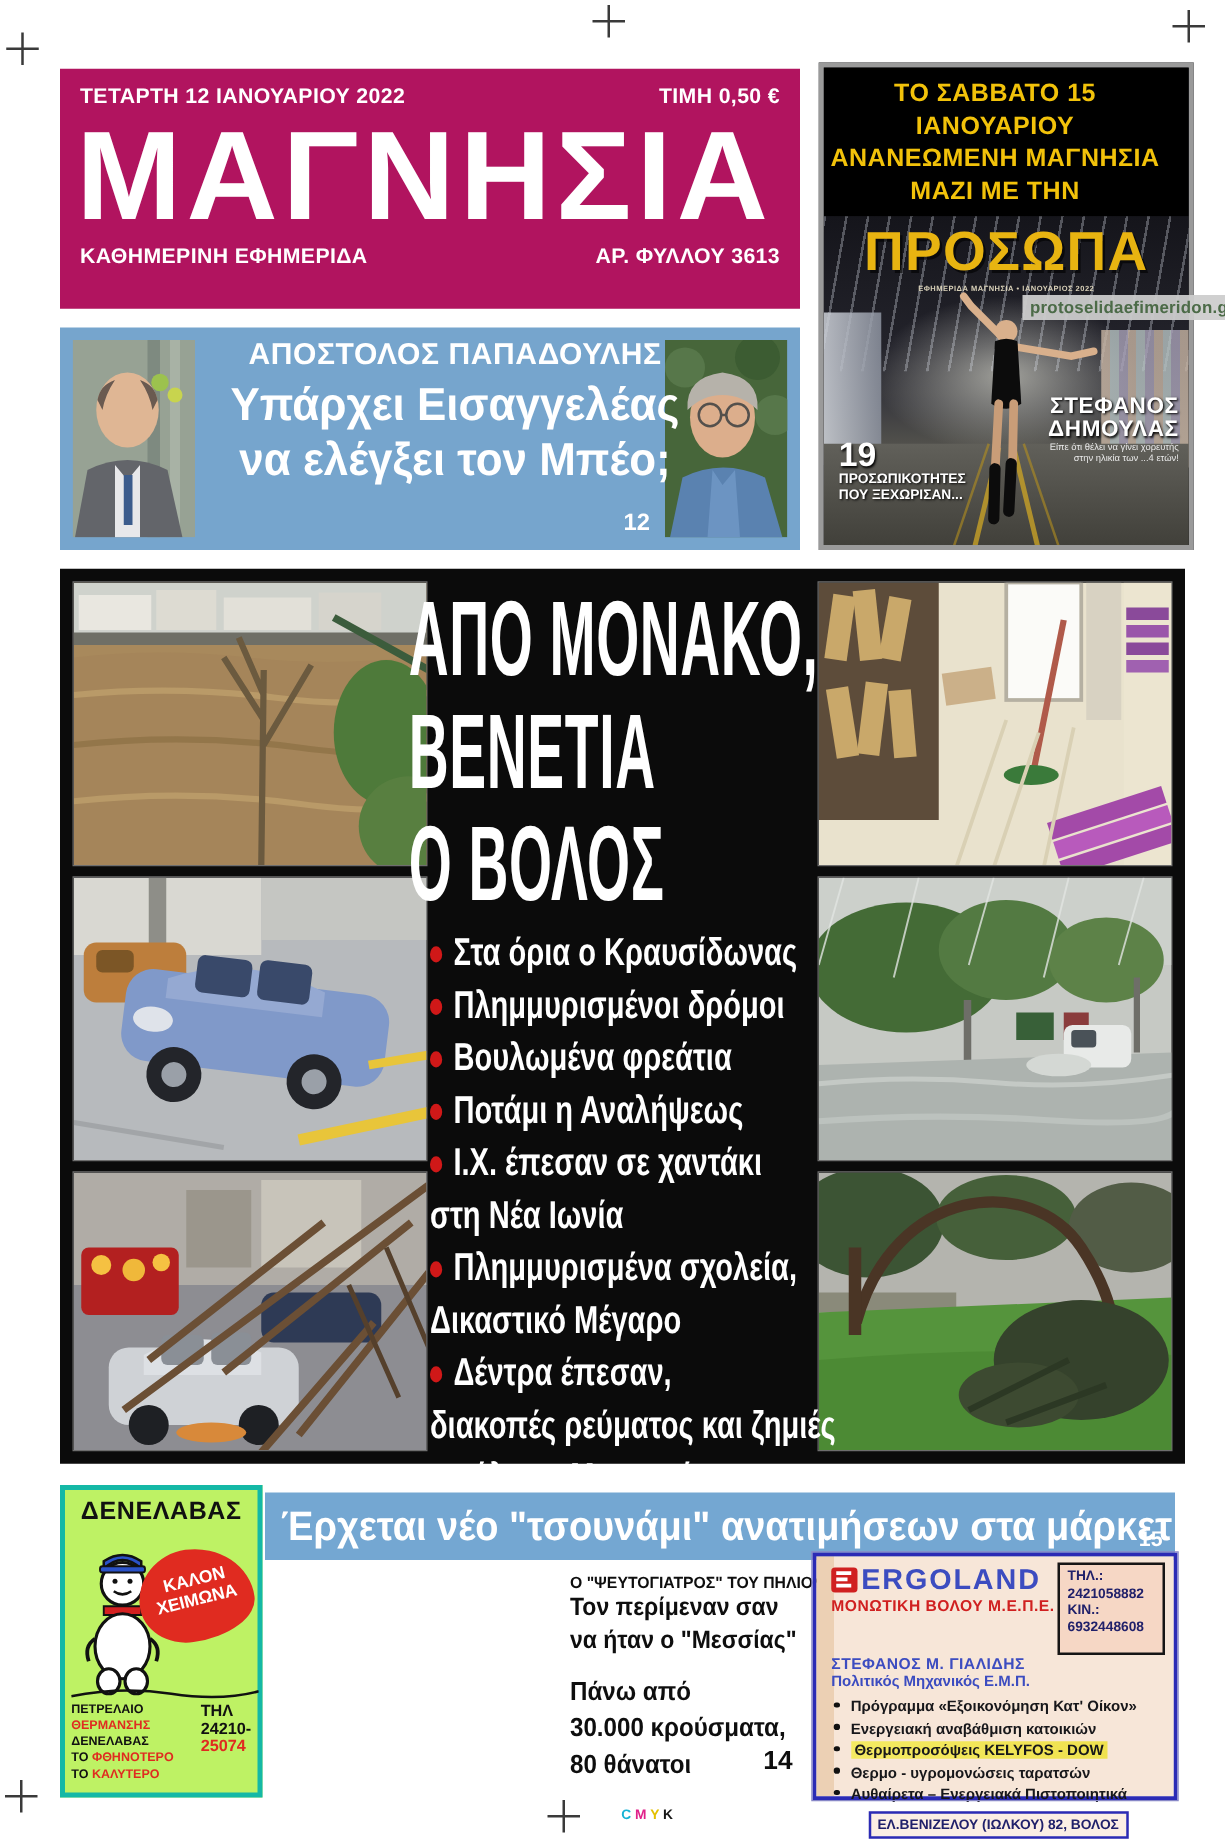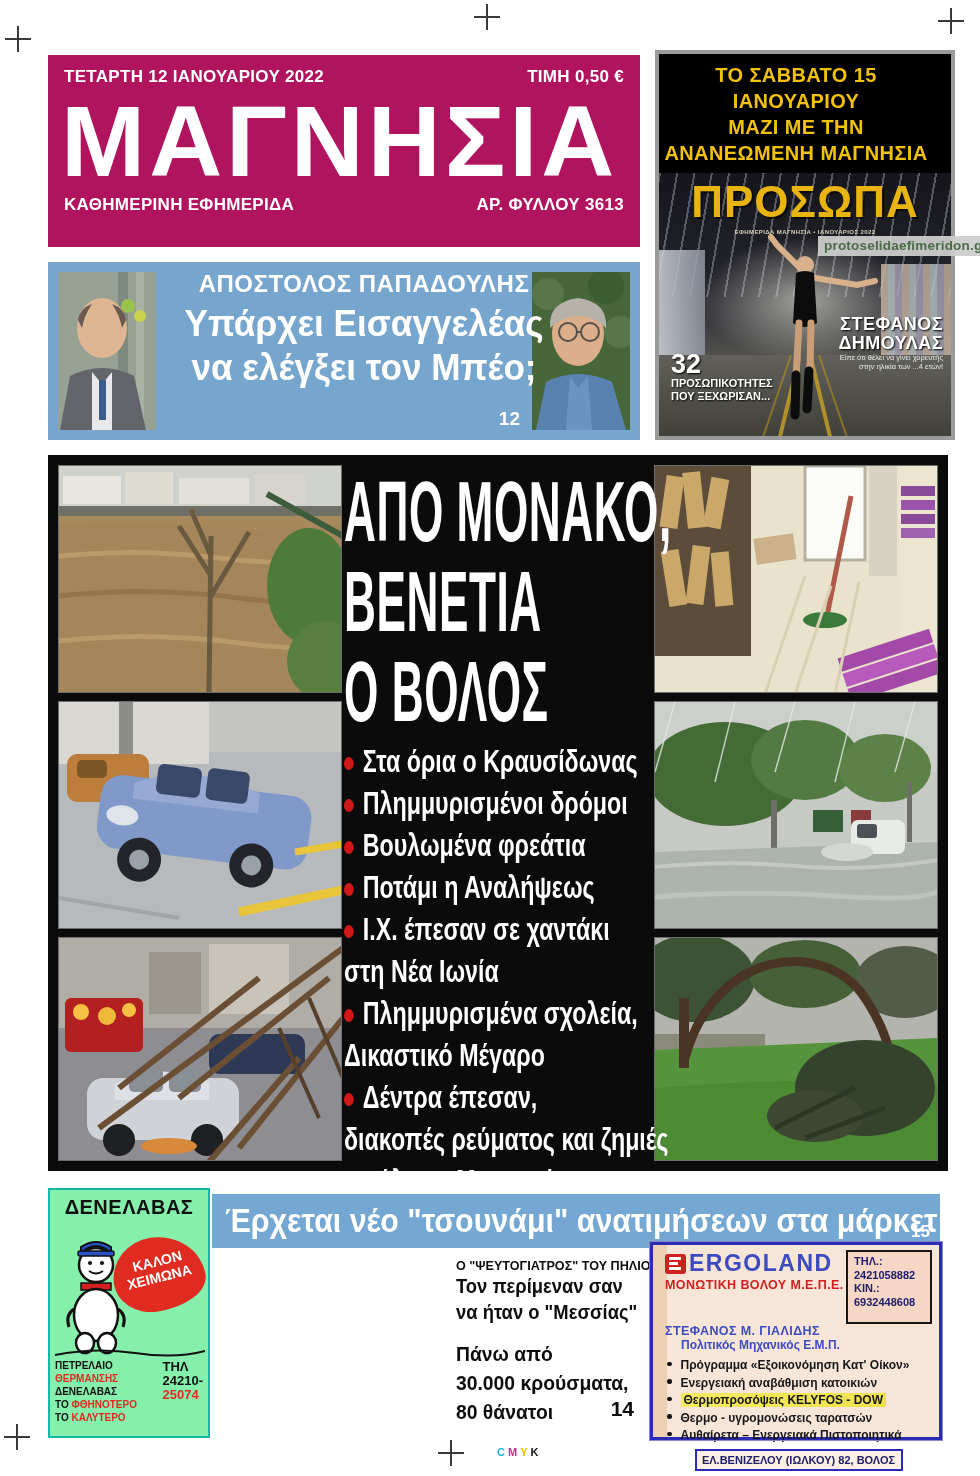--- a/index.html
+++ b/index.html
@@ -79,40 +79,40 @@
 
   
   .main-box { position:absolute; left:48px; top:455px; width:900px; height:716px; background:#0b0b0b; }
   .main-box .photo { position:absolute; width:284px; border:1px solid #6e6e6e; overflow:hidden; }
   .main-box .photo svg { display:block; }
   .col-l { left:10px; }
   .col-r { left:606px; }
   .r1 { top:10px; height:228px; }
   .r2 { top:246px; height:228px; }
   .r3 { top:482px; height:224px; }
-  .headline { position:absolute; left:296px; top:12px; width:310px; color:#fff; }
+  .headline { position:absolute; left:279px; top:12px; width:310px; color:#fff; }
   .headline div { font-size:85px; font-weight:900; line-height:90px; white-space:nowrap;
     transform:scaleX(.52); transform-origin:left center; letter-spacing:1px; }
   .bullets { position:absolute; left:296px; top:286px; width:310px; }
   .bullets .li-row { white-space:nowrap; transform:scaleX(.75); transform-origin:left center;
     color:#fff; font-size:31px; font-weight:900; line-height:42px; }
   .bullets .dot { display:inline-block; width:13px; height:13px; border-radius:50%;
     background:#d01818; margin-right:12px; vertical-align:2px; }
   .bullets .pages { font-size:21px; font-weight:900; margin-left:26px; letter-spacing:2px; }
 
   
   .market { position:absolute; left:212px; top:1194px; width:728px; height:54px; background:#74a7d2;
     display:flex; align-items:center; }
   .market .txt { color:#fff; font-size:33px; font-weight:900; white-space:nowrap; padding-left:14px;
     transform:scaleX(.92); transform-origin:left center; }
   .market .pg { position:absolute; right:10px; bottom:6px; color:#fff; font-size:17px; font-weight:900; }
 
   
-  .dene { position:absolute; left:48px; top:1188px; width:162px; height:250px; background:#86efac;
-    border:2px solid #14b8a6; padding:6px 5px; }
+  .dene { position:absolute; left:48px; top:1188px; width:162px; height:250px; background:#bef264;
+    border:4px solid #14b8a6; padding:6px 5px; }
   .dene .ttl { text-align:center; font-size:20px; font-weight:900; color:#111; letter-spacing:.5px; }
   .dene .art { position:relative; height:140px; }
   .dene .blob { position:absolute; right:-2px; top:18px; width:92px; height:74px; background:#e02b20;
     border-radius:46% 54% 58% 42% / 55% 60% 40% 45%; transform:rotate(-8deg); }
   .dene .blob .b1, .dene .blob .b2 { color:#fff; font-size:14px; font-weight:900; text-align:center;
     transform:rotate(-6deg); line-height:16px; }
   .dene .blob .b1 { margin-top:16px; }
   .snowman { position:absolute; left:6px; top:16px; width:70px; height:120px; }
   .dene .foot { font-size:10px; font-weight:900; line-height:13px; }
   .dene .foot .r { color:#e02b20; }
@@ -144,21 +144,21 @@
     border:3px solid #2b2bb5; outline:1px solid #8888c8;
     background:linear-gradient(90deg,#ecd0b4 0 14px,#f7e6d8 14px 100%); padding:5px 7px 5px 12px; }
   .ergo .top { display:flex; justify-content:space-between; }
   .ergo .brand .logo-row { display:flex; align-items:center; gap:3px; }
   .ergo .eicon { width:21px; height:20px; background:#d02020; border-radius:3px; position:relative; }
   .ergo .eicon i { position:absolute; left:4px; width:12px; height:3px; background:#fff; }
   .ergo .eicon i:nth-child(1){ top:3px; } .ergo .eicon i:nth-child(2){ top:8px; width:9px; } .ergo .eicon i:nth-child(3){ top:13px; }
   .ergo .ename { font-size:23px; font-weight:900; color:#3c4cc0; letter-spacing:1.5px; }
   .ergo .co { font-size:12.5px; font-weight:900; color:#d02020; letter-spacing:.4px; margin-top:1px; }
   .ergo .own { font-size:12.5px; font-weight:900; color:#3c4cc0; letter-spacing:.4px;margin-top:32px; }
-  .ergo .prof { font-size:12px; font-weight:bold; color:#3c4cc0;margin-left:16px; }
+  .ergo .prof { font-size:12px; font-weight:bold; color:#3c4cc0; }
   .ergo .phone { border:2px solid #161616; background:#f6d7c5; padding:3px 6px; width:86px;
     font-size:11px; font-weight:900; color:#20206a; line-height:13.5px; height:74px; }
   .ergo .svc { margin-top:5px; }
   .ergo .svc .li-row { font-size:12px; font-weight:900; color:#17171a; line-height:17.5px; white-space:nowrap; }
   .ergo .svc .dot { display:inline-block; width:4.5px; height:4.5px; border-radius:50%; background:#111;
     margin-right:9px; vertical-align:3px; margin-left:2px; }
   .ergo .svc .hl { background:linear-gradient(100deg,#f4ea62,#efe14e); padding:0 3px; }
   .ergo .addr { margin:4px auto 0 auto; width:208px; border:2px solid #2b2bb5; background:#fbeee4;
     text-align:center; font-size:11px; font-weight:900; color:#20206a; padding:3px 2px; }
 </style>
@@ -199,22 +199,22 @@
     <div class="title">ΜΑΓΝΗΣΙΑ</div>
     <div class="row">
       <span>ΚΑΘΗΜΕΡΙΝΗ ΕΦΗΜΕΡΙΔΑ</span>
       <span>ΑΡ. ΦΥΛΛΟΥ 3613</span>
     </div>
   </div>
 
   <div class="mag">
     <div class="mag-banner">
       <div>ΤΟ ΣΑΒΒΑΤΟ 15 ΙΑΝΟΥΑΡΙΟΥ</div>
+      <div>ΑΝΑΝΕΩΜΕΝΗ ΜΑΓΝΗΣΙΑ</div>
       <div>ΜΑΖΙ ΜΕ ΤΗΝ</div>
-      <div>ΑΝΑΝΕΩΜΕΝΗ ΜΑΓΝΗΣΙΑ</div>
     </div>
     <div class="mag-cover">
       <div class="ceiling"></div>
       <div class="wall-l"></div>
       <div class="wall-r"></div>
       <div class="road"></div>
       <svg width="292" height="276" viewBox="0 0 292 276" style="position:absolute;left:0;top:0;">
         <line x1="118" y1="276" x2="140" y2="185" stroke="#c9a227" stroke-width="4" opacity=".8"></line>
         <line x1="174" y1="276" x2="152" y2="185" stroke="#c9a227" stroke-width="4" opacity=".8"></line>
         <line x1="100" y1="276" x2="132" y2="182" stroke="#b5901f" stroke-width="2" opacity=".6"></line>
@@ -228,21 +228,21 @@
       </svg>
       <div class="mag-logo">ΠΡΟΣΩΠΑ</div>
       <div class="mag-tagline">ΕΦΗΜΕΡΙΔΑ ΜΑΓΝΗΣΙΑ • ΙΑΝΟΥΑΡΙΟΣ 2022</div>
       <div class="mag-name">
         <div class="nm">ΣΤΕΦΑΝΟΣ</div>
         <div class="nm">ΔΗΜΟΥΛΑΣ</div>
         <div class="sb">Είπε ότι θέλει να γίνει χορευτής</div>
         <div class="sb">στην ηλικία των ...4 ετών!</div>
       </div>
       <div class="mag-count">
-        <div class="n">32</div>
+        <div class="n">19</div>
         <div class="t">ΠΡΟΣΩΠΙΚΟΤΗΤΕΣ</div>
         <div class="t">ΠΟΥ ΞΕΧΩΡΙΣΑΝ...</div>
       </div>
     </div>
   </div>
 
   <div class="watermark">protoselidaefimeridon.gr</div>
 
   <div class="teaser">
     <div class="ph" style="left:10px;width:98px;">

